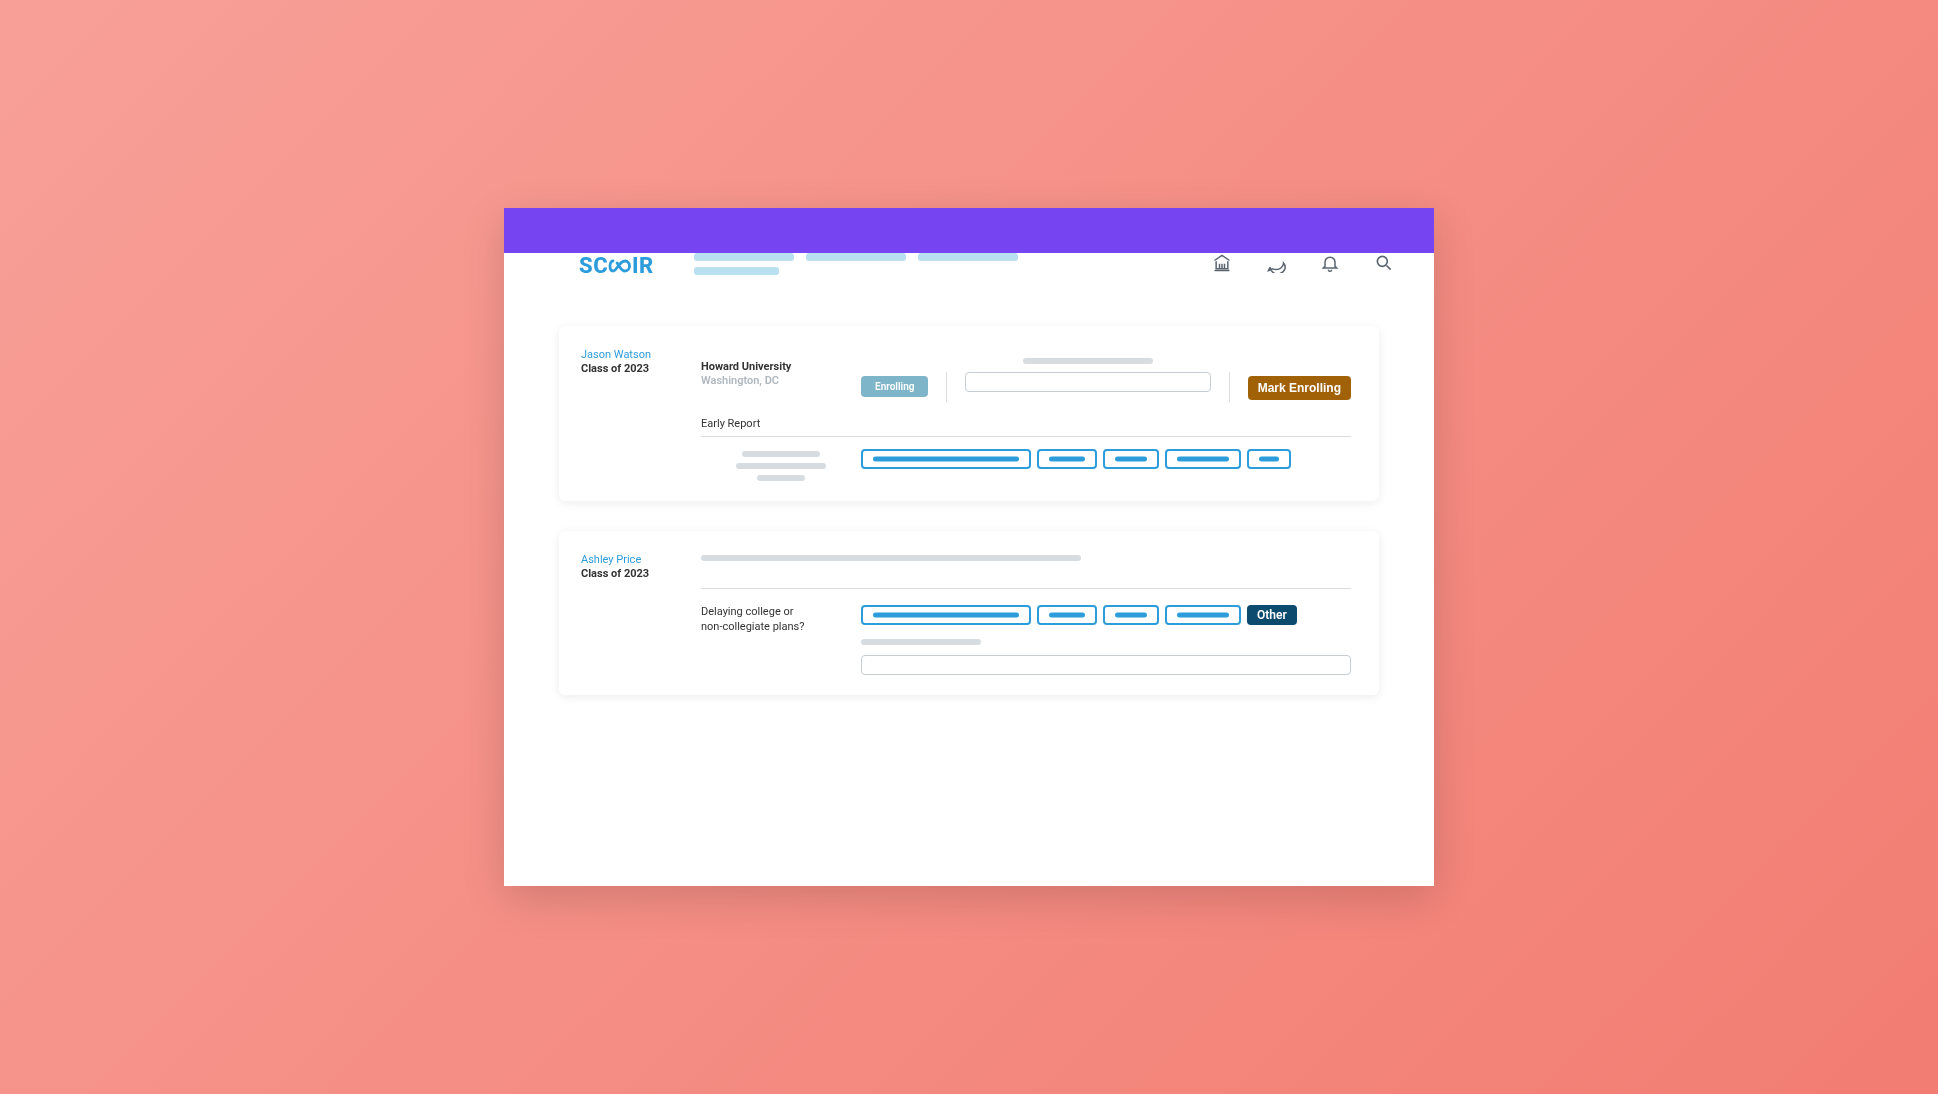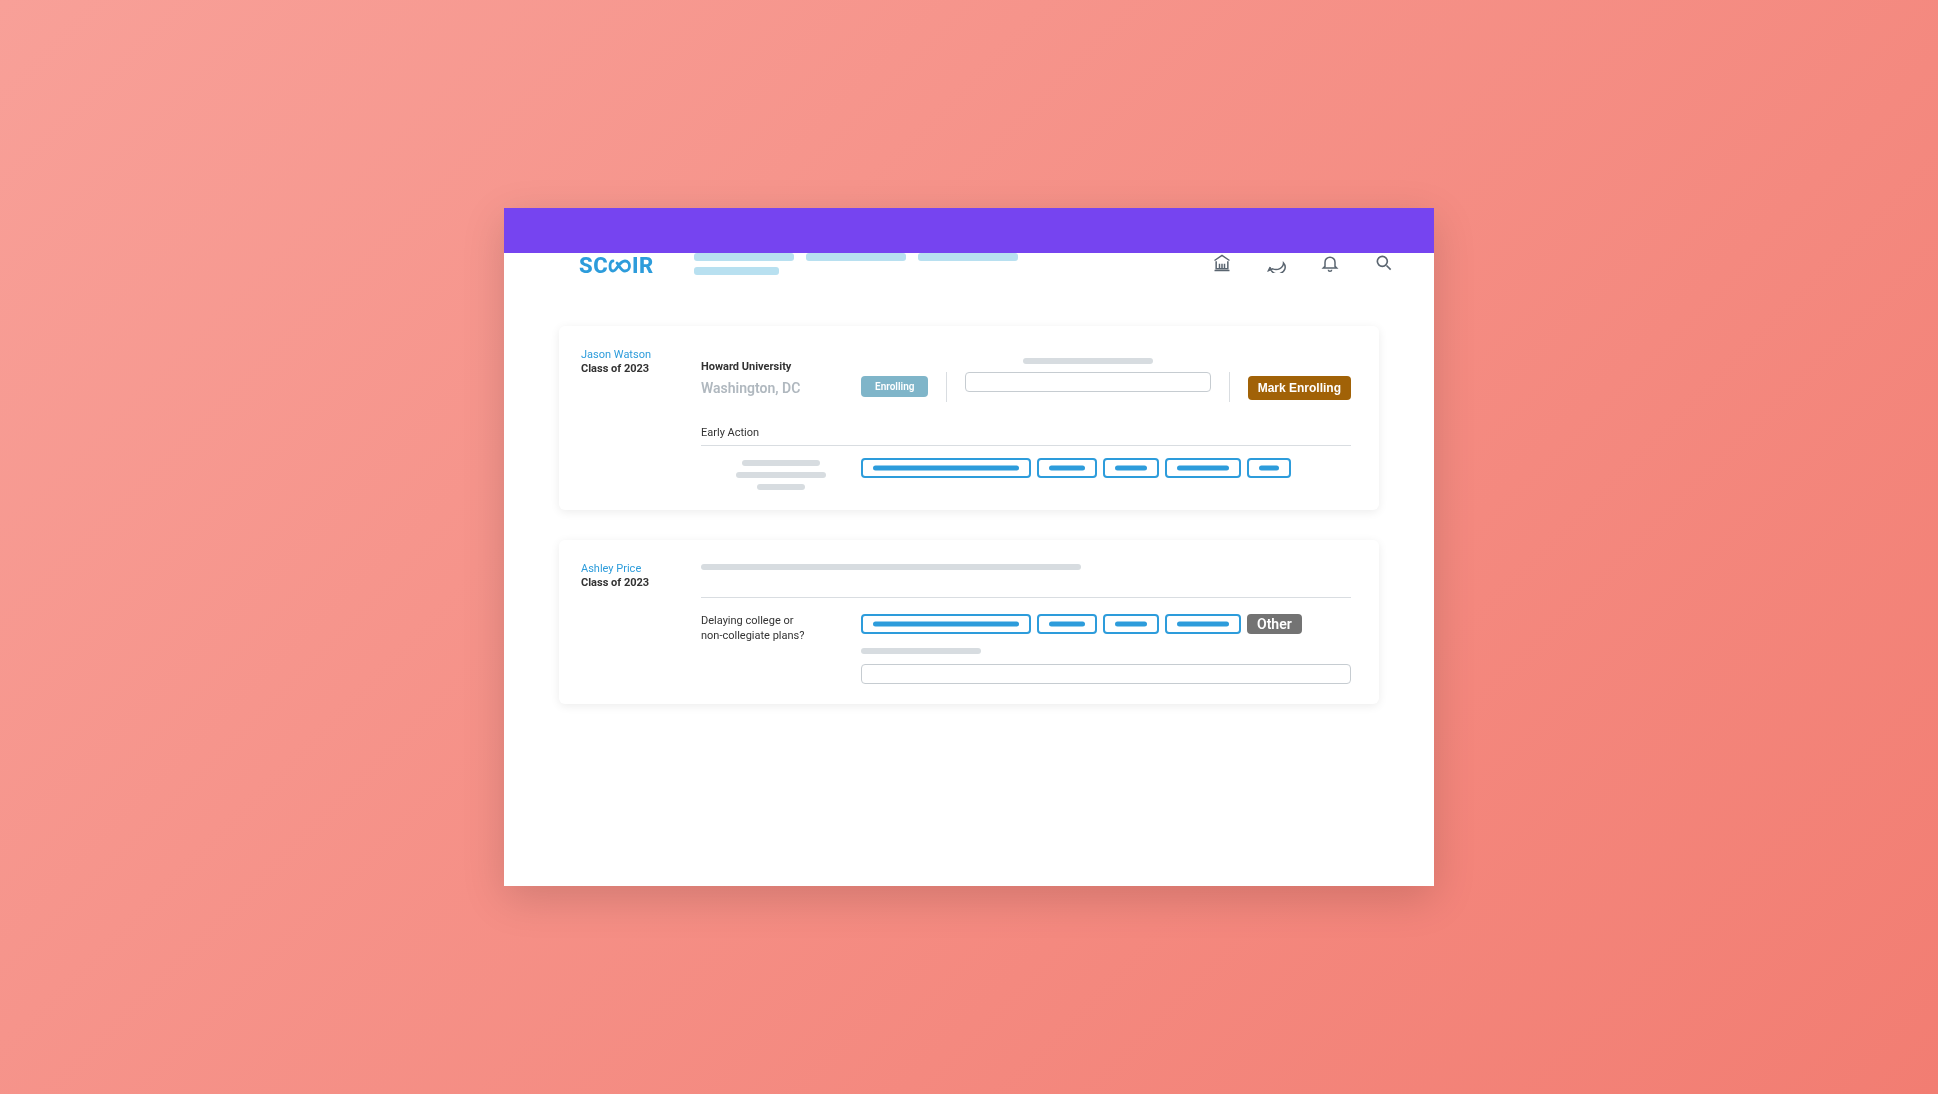--- a/index.html
+++ b/index.html
@@ -116,24 +116,24 @@
       flex-shrink: 0;
       width: 160px;
       padding-top: 12px;
     }
     .univ-name {
       font-size: 11px;
       font-weight: 700;
       color: #333;
     }
     .univ-loc {
-      font-size: 14px;
+      font-size: 11px;
       font-weight: 600;
       color: #b0b8bf;
-      margin-top: 7px;
+      margin-top: 1px;
     }
     .univ-appl {
       font-size: 11px;
       color: #333;
       margin-top: 30px;
     }
     .status-col {
       display: flex;
       align-items: center;
       padding-top: 28px;
@@ -232,25 +232,25 @@
       position: absolute;
       left: 10px;
       right: 10px;
       top: 50%;
       transform: translateY(-50%);
       height: 5px;
       background: #2d9cdb;
       border-radius: 3px;
     }
     .opt-filled {
-      background: #737373;
+      background: #0c4a6e;
       color: #fff;
       border-radius: 4px;
       height: 20px;
-      font-size: 14px;
+      font-size: 12px;
       font-weight: 600;
       padding: 0 10px;
       display: flex;
       align-items: center;
     }
     
     .card2-row1 {
       display: flex;
       align-items: flex-start;
     }
@@ -361,21 +361,21 @@
 
     <div class="card">
       <div class="card-row-1">
         <div class="student-col">
           <div class="student-name">Jason Watson</div>
           <div class="student-class">Class of 2023</div>
         </div>
         <div class="univ-col">
           <div class="univ-name">Howard University</div>
           <div class="univ-loc">Washington, DC</div>
-          <div class="univ-appl">Early Action</div>
+          <div class="univ-appl">Early Report</div>
         </div>
         <div class="status-col">
           <span class="pill pill-accepted">Enrolling</span>
         </div>
         <div class="vdiv"></div>
         <div class="mid-col">
           <div class="mid-ph"></div>
           <div class="mid-input"></div>
         </div>
         <div class="vdiv"></div>

